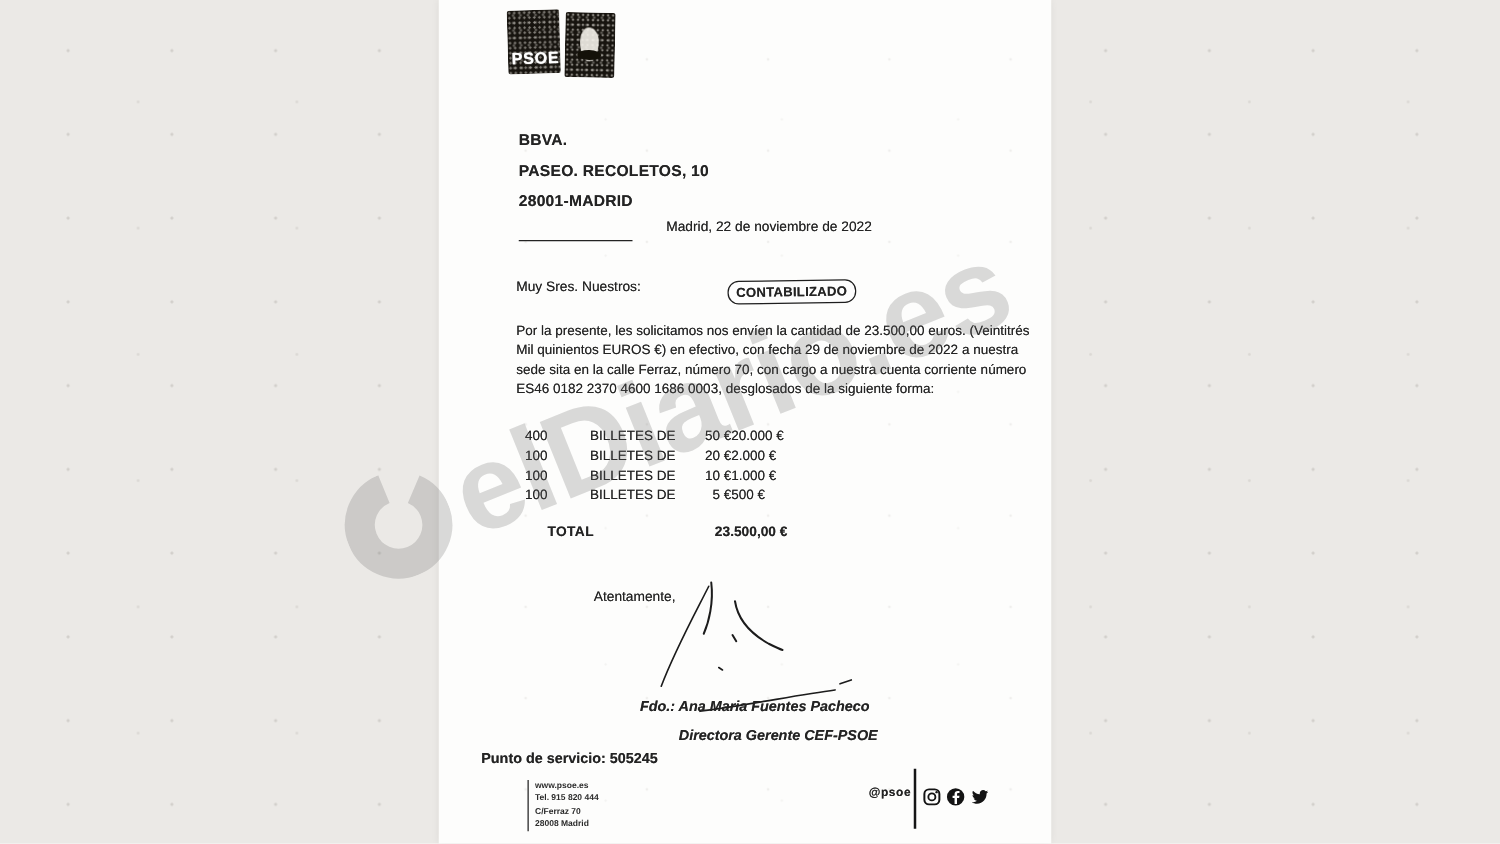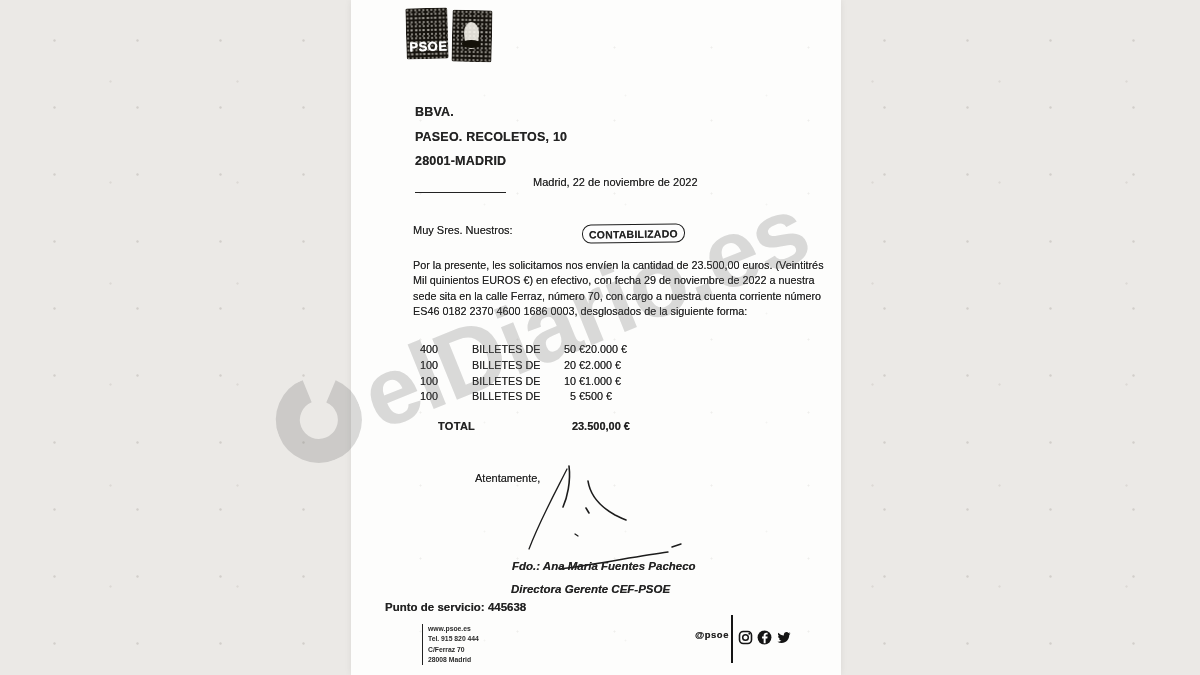--- a/index.html
+++ b/index.html
@@ -79,21 +79,21 @@
   .bills .c-label { padding-left:27px; text-align:left; }
   .bills .c-denom { text-align:right; }
   .bills .c-amount { text-align:left; }
 
   .total-label { left:87px; top:420px; font-weight:bold; font-size:11px; letter-spacing:.3px; }
   .total-amount { left:167px; top:420px; width:112px; text-align:right; font-weight:bold; font-size:11px; }
 
   .closing { left:124px; top:472px; font-size:11px; }
 
   .sig-name  { left:161px; top:560px; font-weight:bold; font-style:italic; font-size:11.5px; }
-  .sig-title { left:160px; top:583px; font-weight:bold; font-style:italic; font-size:11.5px; }
+  .sig-title { left:192px; top:583px; font-weight:bold; font-style:italic; font-size:11.5px; }
 
   .service-point { left:34px; top:601px; font-weight:bold; font-size:11.5px; }
 
   .contact {
     left:71px; top:624px; font-size:6.8px; line-height:10.3px; font-weight:bold;
     border-left:1.5px solid #222; padding-left:5px; color:#2a2a2a;
   }
   .handle { left:344px; top:629px; font-size:9.5px; font-weight:bold; letter-spacing:.5px; }
   .footer-divider { left:380px; top:615px; width:2px; height:48px; background:#151515; }
   .social { left:387px; top:630px; display:flex; gap:4px; align-items:center; }
@@ -178,21 +178,21 @@
         <path d="M9 101 C 20 72, 37 41, 47 21" stroke-width="1.3"></path>
         <path d="M55 86 l 3 2" stroke-width="1.3"></path>
         <path d="M40 121 C 78 116, 118 108, 148 104" stroke-width="1.4"></path>
         <path d="M152 99 l 9 -3" stroke-width="1.4"></path>
       </g>
     </svg>
 
     <div class="abs sig-name txt">Fdo.: Ana Maria Fuentes Pacheco</div>
     <div class="abs sig-title txt">Directora Gerente CEF-PSOE</div>
 
-    <div class="abs service-point txt">Punto de servicio: 445638</div>
+    <div class="abs service-point txt">Punto de servicio: 505245</div>
 
     <div class="abs contact">
       <div>www.psoe.es</div>
       <div>Tel. 915 820 444</div>
       <div>C/Ferraz 70</div>
       <div>28008 Madrid</div>
     </div>
 
     <div class="abs handle txt">@psoe</div>
     <div class="abs footer-divider"></div>

